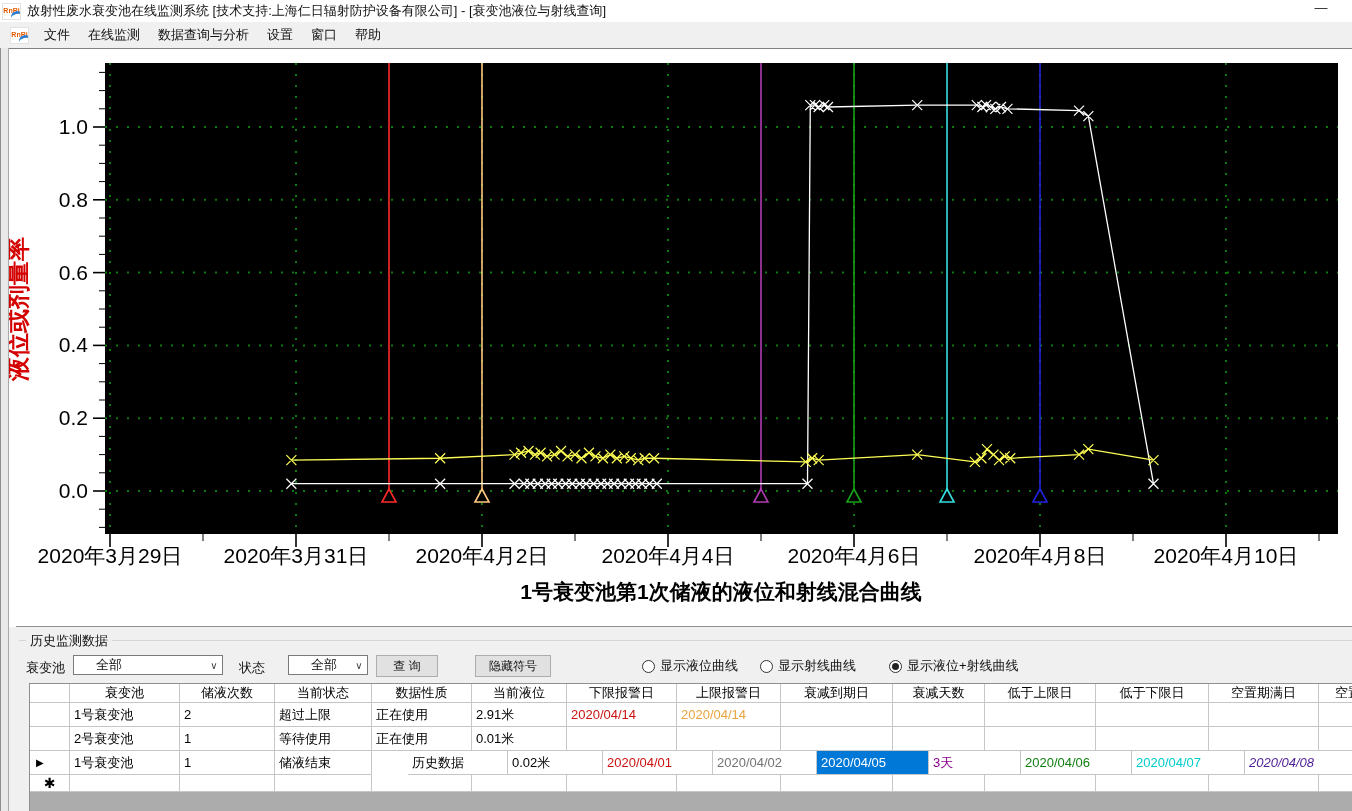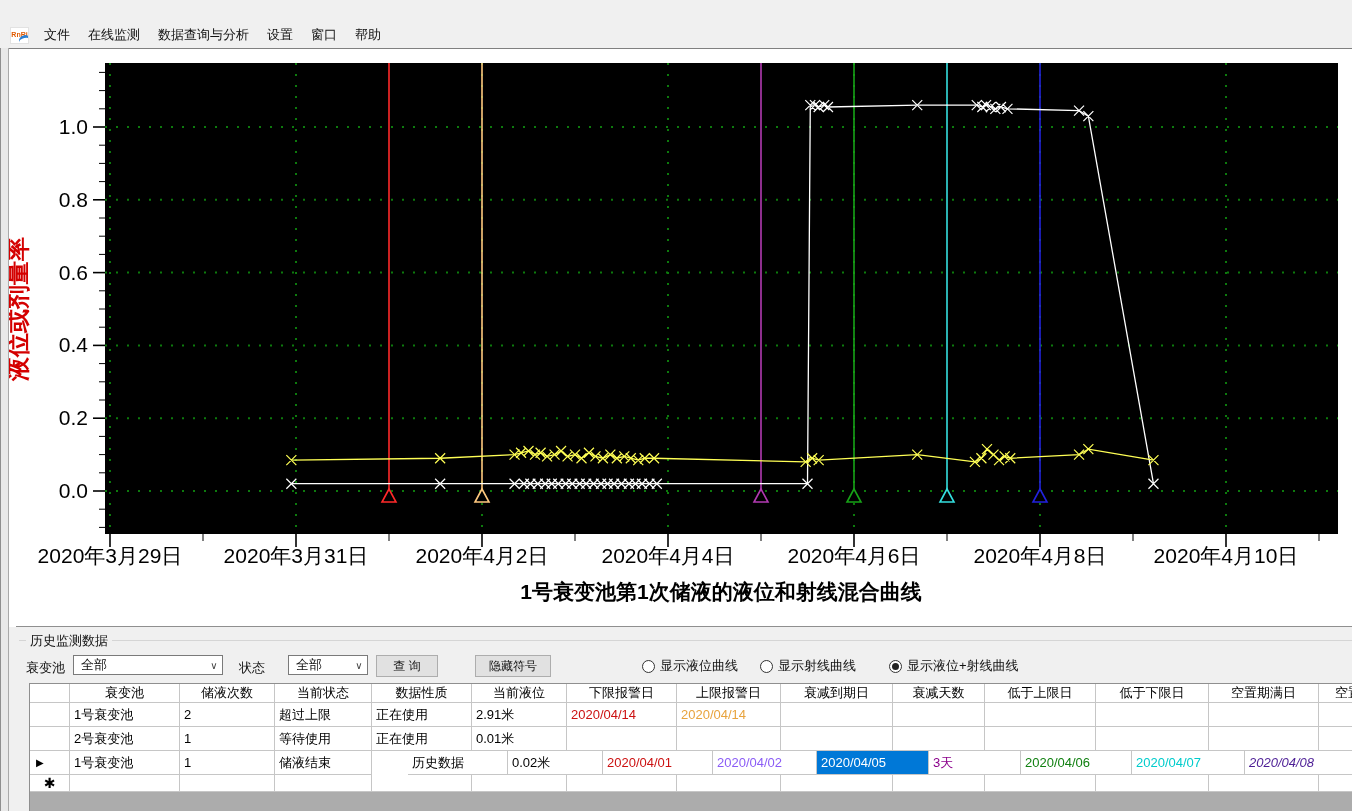--- a/index.html
+++ b/index.html
@@ -28,21 +28,21 @@
   
   .panel{position:absolute;left:16px;top:626px;width:1352px;height:185px;background:#f0f0f0;
     border-top:1px solid #8f8f8f;}
   .grouplabel{position:absolute;left:10px;top:5px;font-size:13px;color:#111;background:#f0f0f0;
     padding:0 4px;z-index:2;}
   .groupline{position:absolute;left:3px;top:13px;width:1345px;height:1px;background:#d5d5d5;}
   .ctlrow{position:absolute;left:0;top:28px;width:1352px;height:22px;font-size:13px;color:#111;}
   .lbl{position:absolute;top:4px;}
   .combo{position:absolute;top:0;height:20px;background:#fff;border:1px solid #7a7a7a;
     display:flex;align-items:center;box-sizing:border-box;}
-  .combo .val{flex:1;padding-left:7px;font-size:13px;}
+  .combo .val{flex:1;padding-left:22px;font-size:13px;}
   .combo .arr{width:16px;text-align:center;color:#444;font-size:10px;}
   .btn{position:absolute;top:0;height:22px;background:#e1e1e1;border:1px solid #adadad;
     font-size:12px;text-align:center;box-sizing:border-box;color:#111;}
   .radio{position:absolute;top:2px;display:flex;align-items:center;font-size:13px;}
   .radio .circ{width:13px;height:13px;border:1px solid #333;border-radius:50%;background:#fff;
     margin-right:5px;position:relative;box-sizing:border-box;flex:0 0 auto;}
   .radio.sel .circ:after{content:"";position:absolute;left:2px;top:2px;width:7px;height:7px;
     border-radius:50%;background:#222;}
   
   .grid{position:absolute;left:13px;top:56px;width:1339px;height:129px;background:#acacac;
@@ -53,20 +53,25 @@
     color:#000;background:#fff;flex:0 0 auto;}
   .gr.hdr .gc{justify-content:center;padding-left:0;}
   .selmark{font-size:10px;padding-left:2px;}
   .newmark{font-size:14px;}
 </style>
 </head>
 <body>
 
 <div id="app">
 
+  <div class="titlebar">
+    <div class="appicon">RnRi</div>
+    <span>放射性废水衰变池在线监测系统    [技术支持:上海仁日辐射防护设备有限公司] - [衰变池液位与射线查询]</span>
+    <div class="minbtn">—</div>
+  </div>
 
   <div class="menubar">
     <div class="appicon">RnRi</div>
     <div id="menuitems" style="display:flex">
         <div class="menuitem">文件</div>
         <div class="menuitem">在线监测</div>
         <div class="menuitem">数据查询与分析</div>
         <div class="menuitem">设置</div>
         <div class="menuitem">窗口</div>
         <div class="menuitem">帮助</div>
@@ -248,21 +253,21 @@
         <div class="gr" style="height: 24px;">
           <div class="gc" style="width: 40px; height: 100%;">
             <span class="selmark">▶</span>
           </div>
           <div class="gc" style="width: 110px; height: 100%;">1号衰变池</div>
           <div class="gc" style="width: 95px; height: 100%;">1</div>
           <div class="gc" style="width: 97px; height: 100%;">储液结束</div>
           <div class="gc" style="width: 100px; height: 100%; margin-left: 36px;">历史数据</div>
           <div class="gc" style="width: 95px; height: 100%;">0.02米</div>
           <div class="gc" style="width: 110px; height: 100%; color: rgb(204, 17, 17);">2020/04/01</div>
-          <div class="gc" style="width: 104px; height: 100%; color: #8b5cf6;">2020/04/02</div>
+          <div class="gc" style="width: 104px; height: 100%; color: #737373;">2020/04/02</div>
           <div class="gc" style="width: 112px; height: 100%; background: rgb(0, 120, 215); color: rgb(255, 255, 255);">2020/04/05</div>
           <div class="gc" style="width: 92px; height: 100%; color: rgb(139, 0, 139);">3天</div>
           <div class="gc" style="width: 111px; height: 100%; color: rgb(17, 128, 17);">2020/04/06</div>
           <div class="gc" style="width: 113px; height: 100%; color: rgb(0, 204, 204);">2020/04/07</div>
           <div class="gc" style="width: 110px; height: 100%; color: #4c1d95; font-style: italic;">2020/04/08</div>
           <div class="gc" style="width: 85px; height: 100%; color: rgb(0, 0, 160);">1天</div>
         </div>
         <div class="gr" style="height: 17px;">
           <div class="gc" style="width: 40px; height: 100%; justify-content: center; padding-left: 0px;">
             <span class="newmark">✱</span>

